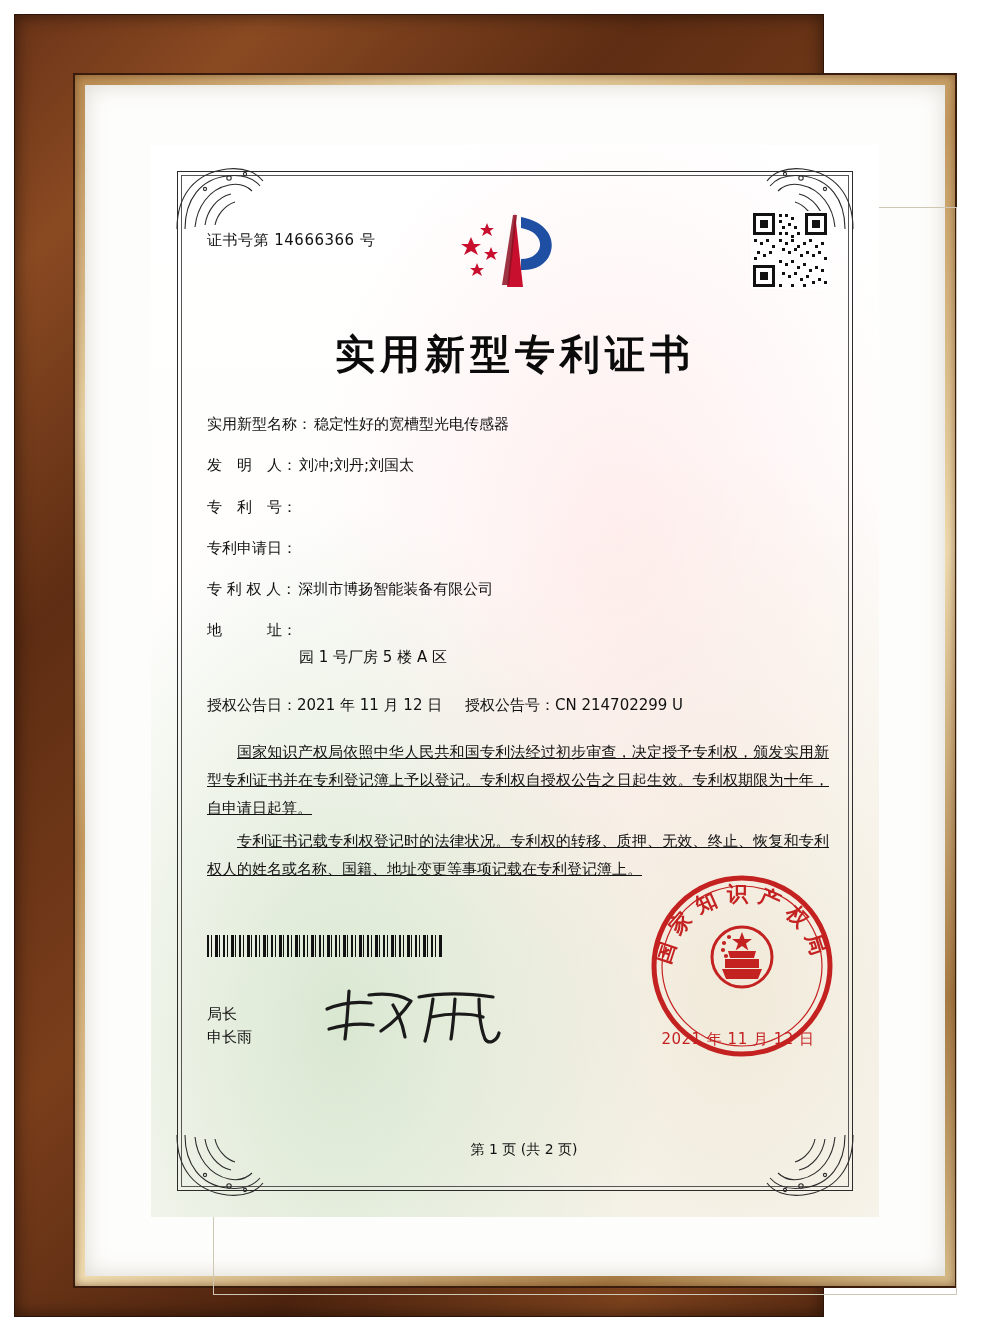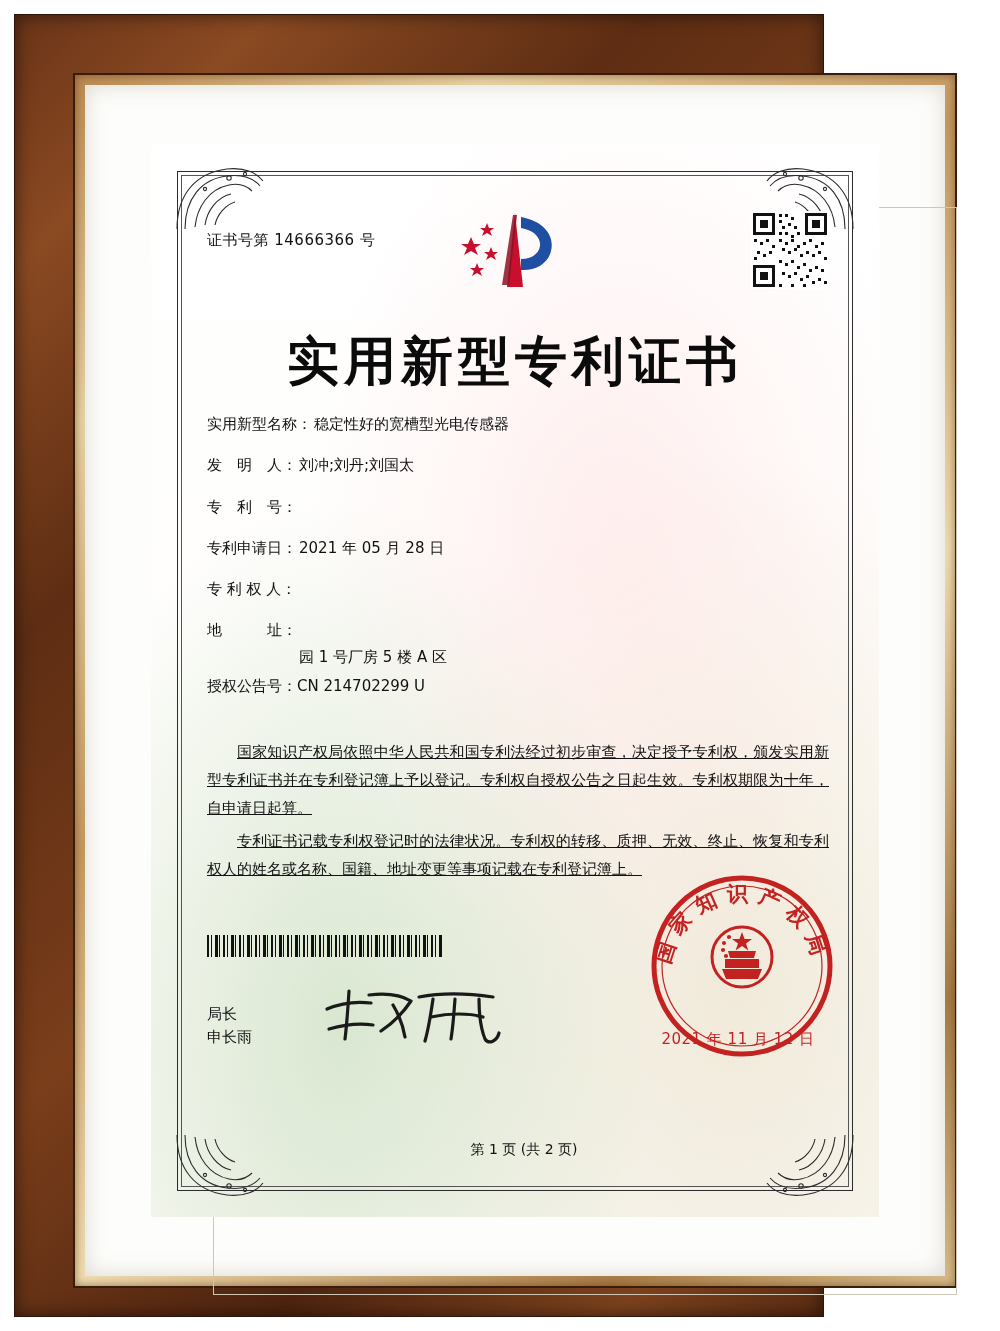--- a/index.html
+++ b/index.html
@@ -103,40 +103,40 @@
   .qr {
     position: absolute;
     right: 50px; top: 66px;
     width: 78px; height: 78px;
   }
 
   .title {
     position: absolute;
     left: 0; right: 0; top: 182px;
     text-align: center;
-    font-size: 52px;
+    font-size: 40px;
     font-weight: bold;
     letter-spacing: 5px;
     color: #0b0b0b;
     font-family: "DejaVu Sans", "Liberation Sans", sans-serif;
   }
 
   
   .fields {
     position: absolute;
     left: 56px; top: 268px;
     right: 52px;
     font-size: 15px;
     color: #111;
     line-height: 1.55;
   }
   .row {
     display: flex;
     align-items: flex-start;
-    margin-bottom: 5px;
+    margin-bottom: 24px;
   }
   .row-tight { margin-bottom: 18px; }
   .lbl {
     flex: 0 0 auto;
     white-space: pre;
   }
   .val {
     flex: 1 1 auto;
     padding-left: 2px;
   }
@@ -374,36 +374,39 @@
         <span class="lbl">发　明　人：</span>
         <span class="val">刘冲;刘丹;刘国太</span>
       </div>
 
       <div class="row row-tight">
         <span class="lbl">专　利　号：</span>
       </div>
 
       <div class="row row-tight">
         <span class="lbl">专利申请日：</span>
-        <span class="val">2021 年 05 月 28 日</span>
       </div>
 
       <div class="row row-tight">
         <span class="lbl">专 利 权 人：</span>
+        <span class="val">深圳市博扬智能装备有限公司</span>
       </div>
 
       <div class="row">
         <span class="lbl">地　　　址：</span>
         <span class="val val-wrap">
           <br>
           <span>园 1 号厂房 5 楼 A 区</span>
         </span>
       </div>
 
       <div class="row-two">
+        <span class="cell-a">
+          <span>授权公告日：</span><span>2021 年 11 月 12 日</span>
+        </span>
         <span class="cell-b">
           <span>授权公告号：</span><span>CN 214702299 U</span>
         </span>
       </div>
     </div>
 
     <div class="paras">
       <p class="para">国家知识产权局依照中华人民共和国专利法经过初步审查，决定授予专利权，颁发实用新型专利证书并在专利登记簿上予以登记。专利权自授权公告之日起生效。专利权期限为十年，自申请日起算。</p>
       <p class="para">专利证书记载专利权登记时的法律状况。专利权的转移、质押、无效、终止、恢复和专利权人的姓名或名称、国籍、地址变更等事项记载在专利登记簿上。</p>
     </div>

